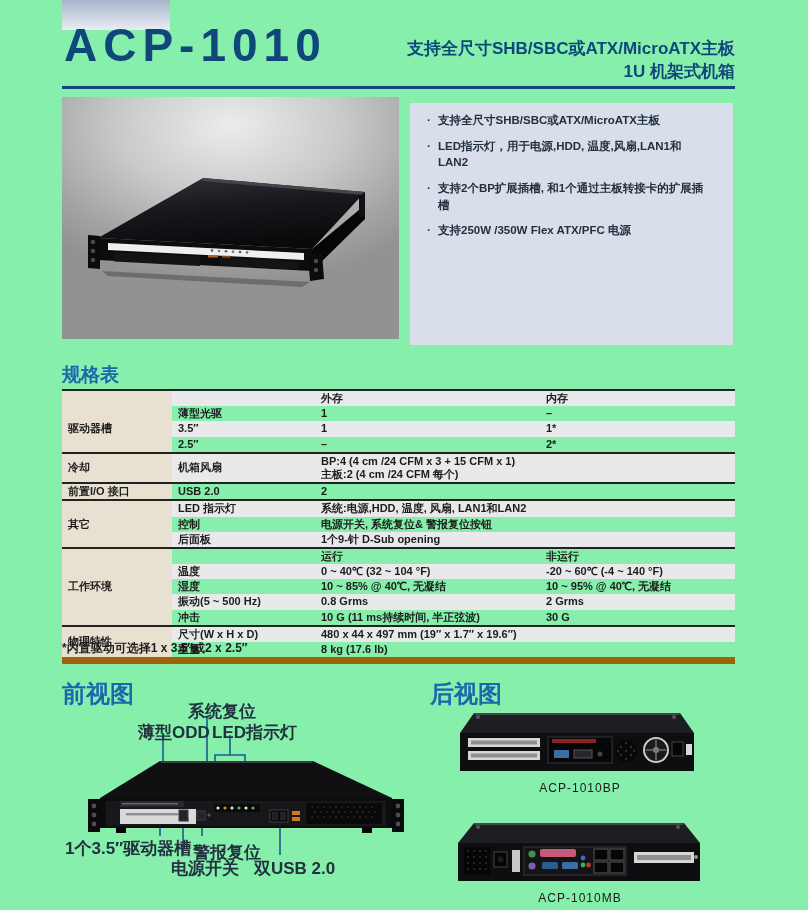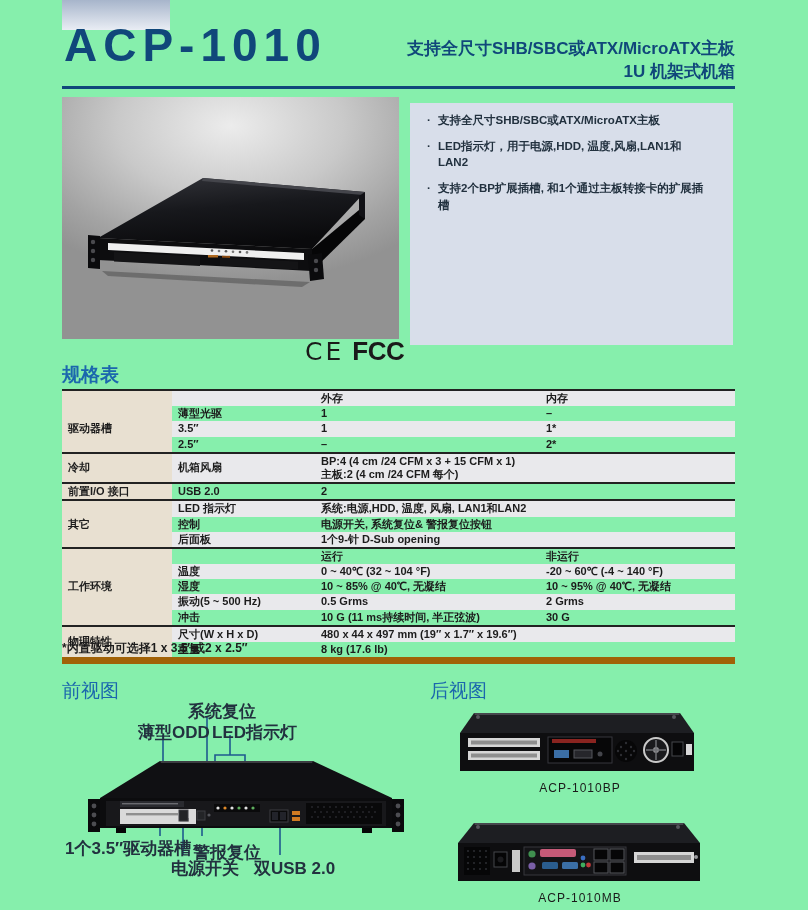--- a/index.html
+++ b/index.html
@@ -39,21 +39,21 @@
         table-layout:fixed;font-size:11px;font-weight:bold;color:#1c1c1c;
         border-top:2px solid #222;border-bottom:7px solid #a16207;}
   .spec-table td{padding:1px 6px;height:13px;line-height:1.2;vertical-align:middle;}
   .spec-table tr.g td{background:#e9e9ec;}
   .spec-table td.lbl{background:#e8e0d1 !important;}
   .spec-table tr.sect td{border-top:2px solid #222;}
 
   .footnote{position:absolute;left:62px;font-size:12px;font-weight:bold;color:#1c1c1c;}
 
   
-  .view-heading{position:absolute;font-size:19px;font-weight:normal;color:#1b67ad;}
+  .view-heading{position:absolute;font-size:24px;font-weight:bold;color:#1b67ad;}
   .figure{position:absolute;}
   .fig-label{position:absolute;font-size:17px;font-weight:bold;color:#22313f;white-space:nowrap;}
   .fig-caption{position:absolute;width:100%;text-align:center;font-size:12px;font-weight:normal;
         color:#1a1a1a;letter-spacing:1px;}
 </style>
 </head>
 <body>
 
 <div class="page">
 
@@ -109,27 +109,24 @@
 
       <polygon points="40,174 248,185 240,190 46,179" fill="rgba(40,40,40,0.35)"></polygon>
     </svg>
   </div>
 
   <div class="features">
     <ul>
       <li>支持全尺寸SHB/SBC或ATX/MicroATX主板</li>
       <li>LED指示灯，用于电源,HDD, 温度,风扇,LAN1和LAN2</li>
       <li>支持2个BP扩展插槽, 和1个通过主板转接卡的扩展插槽</li>
+      <li>支持250W /350W Flex ATX/PFC 电源</li>
     </ul>
   </div>
 
-  <div class="certs">
-    <span class="ce-mark">CE</span>
-    <span class="fcc-mark">FCC</span>
-  </div>
 
   <div class="specs-heading">规格表</div>
 
   <table class="spec-table">
     <colgroup>
         <col style="width:110px">
         <col style="width:143px">
         <col style="width:225px">
         <col style="width:195px">
       </colgroup>
@@ -193,21 +190,21 @@
         <td>0 ~ 40℃ (32 ~ 104 °F)</td>
         <td>-20 ~ 60℃ (-4 ~ 140 °F)</td>
       </tr>
       <tr>
         <td>湿度</td>
         <td>10 ~ 85% @ 40℃, 无凝结</td>
         <td>10 ~ 95% @ 40℃, 无凝结</td>
       </tr>
       <tr class="g">
         <td>振动(5 ~ 500 Hz)</td>
-        <td>0.5 Grms</td>
+        <td>0.8 Grms</td>
         <td>2 Grms</td>
       </tr>
       <tr>
         <td>冲击</td>
         <td>10 G (11 ms持续时间, 半正弦波)</td>
         <td>30 G</td>
       </tr>
       <tr class="g sect">
         <td class="lbl" rowspan="2">物理特性</td>
         <td>尺寸(W x H x D)</td>

